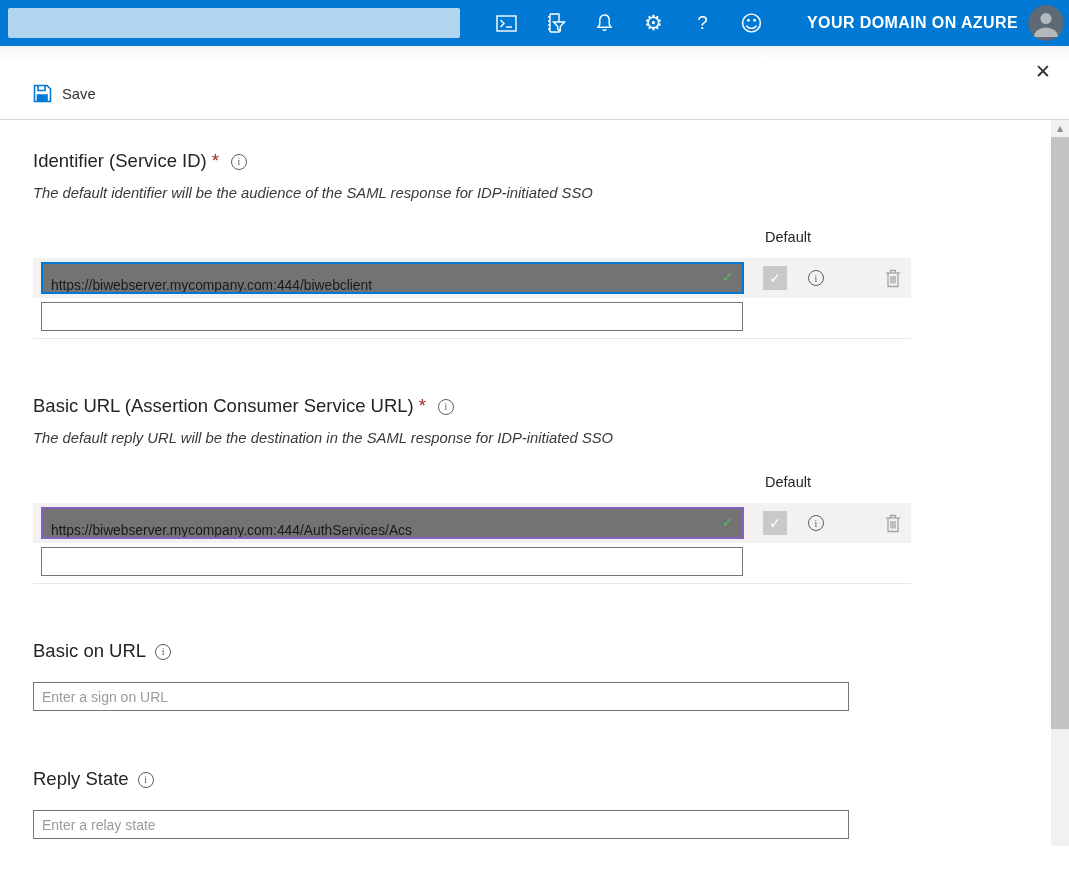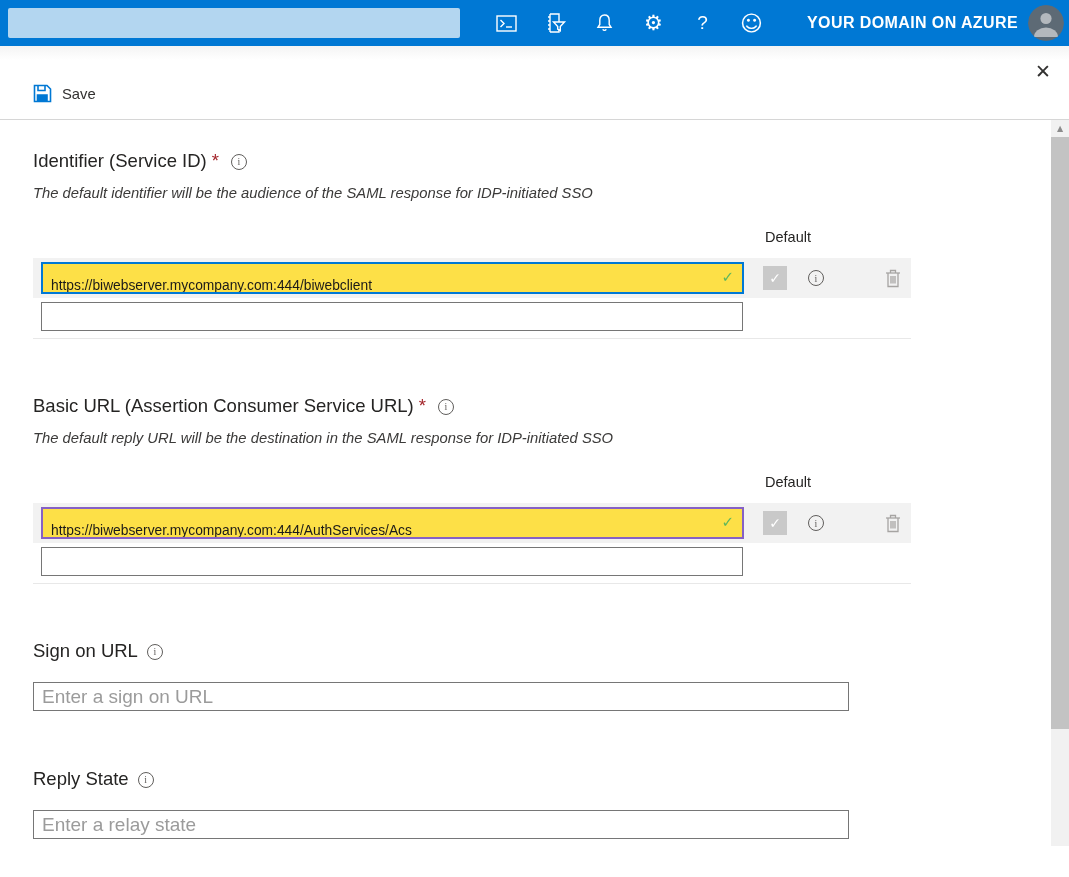--- a/index.html
+++ b/index.html
@@ -45,39 +45,39 @@
   .info-icon { display:inline-flex; align-items:center; justify-content:center;
                width:16px; height:16px; border:1px solid #605e5c; border-radius:50%;
                font-size:10px; color:#605e5c; font-style:normal; margin-left:9px;
                vertical-align:2px; cursor:pointer; font-family:"Liberation Serif", serif; }
   .section-desc { margin-top:13px; font-size:14.8px; font-style:italic; color:#3b3a39; }
   .default-label { margin:28px 0 13px 732px; font-size:14.5px; color:#252423; width:60px; }
 
   .value-row { width:878px; height:40px; display:flex; align-items:center;
                background:#f2f2f2; padding:0 10px 0 8px; }
   .url-wrap { position:relative; width:703px; }
-  .url-input { width:100%; height:32px; border:2px solid #0078d4; background:#fde047;
+  .url-input { width:100%; height:32px; border:2px solid #0078d4; background:#737373;
                padding:16px 32px 0 8px; font-size:13.8px; color:#1b1a19; outline:none;
                font-family:"Liberation Sans", sans-serif; }
   .url-input.purple { border-color:#8661c5; }
   .valid-check { position:absolute; right:10px; top:50%; transform:translateY(-54%);
                  color:#5db75d; font-size:15px; font-family:"DejaVu Sans", sans-serif; }
   .default-checkbox { width:24px; height:24px; margin-left:19px; background:#c9c9c9;
                       display:flex; align-items:center; justify-content:center;
                       color:#fff; font-size:14px; font-family:"DejaVu Sans", sans-serif; cursor:default; }
   .row-info { margin-left:21px; vertical-align:0; }
   .trash-btn { margin-left:auto; background:none; border:none; cursor:pointer; padding:0; line-height:0; }
 
   .empty-input { display:block; margin:4px 0 0 8px; width:702px; height:29px;
                  border:1px solid #767676; padding:0 8px; font-size:13.8px; outline:none;
                  font-family:"Liberation Sans", sans-serif; }
   .section-sep { width:878px; border-bottom:1px solid #e8e8e8; margin-top:7px; }
 
   .single-input { display:block; margin-top:20px; width:816px; height:29px;
-                  border:1px solid #767676; padding:0 8px; font-size:19px; color:#1b1a19;
+                  border:1px solid #767676; padding:0 8px; font-size:14px; color:#1b1a19;
                   outline:none; font-family:"Liberation Sans", sans-serif; }
   .single-input::placeholder { color:#9b9b9b; opacity:1; }
 
   .sec-identifier { margin-top:0; }
   .sec-reply  { margin-top:56px; }
   .sec-signon { margin-top:56px; }
   .sec-relay  { margin-top:57px; }
 </style>
 </head>
 <body>
@@ -194,21 +194,21 @@
           <line x1="10" y1="7" x2="10" y2="14.5"></line>
         </svg>
       </button>
     </div>
     <input class="empty-input" type="text" value="" style="">
     <div class="section-sep"></div>
   </div>
 
   <div class="sec-signon">
     <div class="section-title">
-      <span>Sign on URL</span><span class="info-icon">i</span>
+      <span>Basic on URL</span><span class="info-icon">i</span>
     </div>
     <input class="single-input" type="text" placeholder="Enter a sign on URL" style="">
   </div>
 
   <div class="sec-relay">
     <div class="section-title">
       <span>Reply State</span><span class="info-icon">i</span>
     </div>
     <input class="single-input" type="text" placeholder="Enter a relay state" style="">
   </div>

